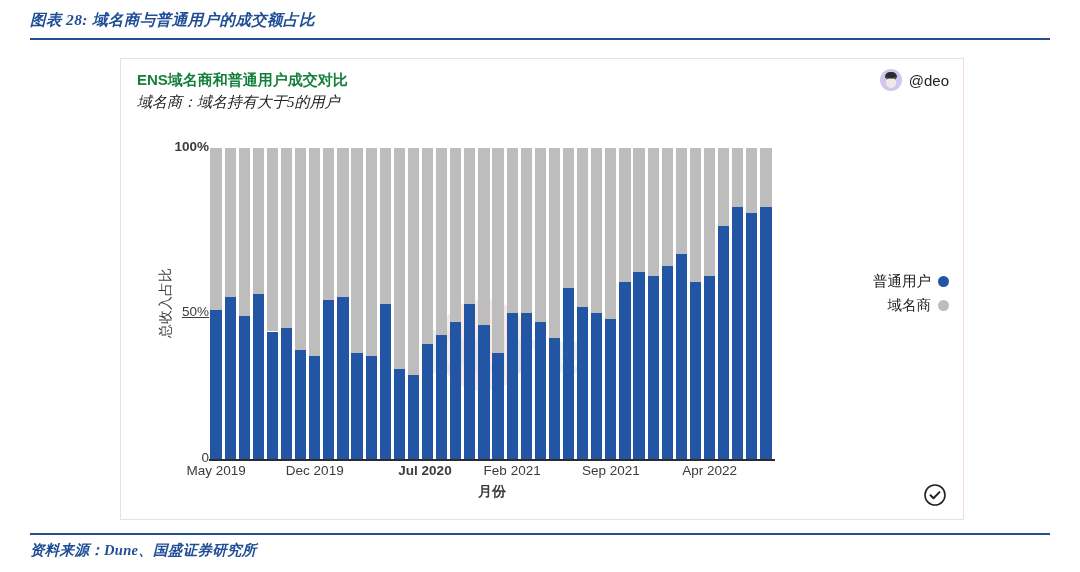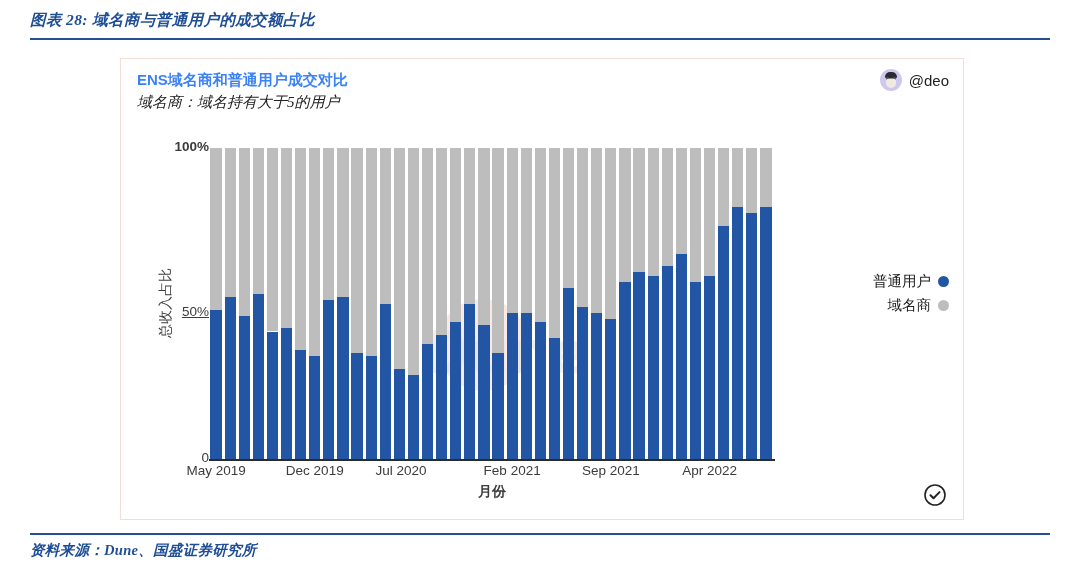--- a/index.html
+++ b/index.html
@@ -33,21 +33,21 @@
     font-style:italic;font-weight:bold;font-size:14.5px;color:#1f4e96;
     white-space:nowrap;letter-spacing:.3px;
   }
   
   #chart-card{
     position:absolute;left:120px;top:58px;width:844px;height:462px;
     background:#ffffff;border:1.5px solid #f4dcd8;box-sizing:border-box;
   }
   #chart-title{
     position:absolute;left:16px;top:12px;
-    font-size:15px;font-weight:bold;color:#3b82f6;white-space:nowrap;
+    font-size:15px;font-weight:bold;color:#15803d;white-space:nowrap;
   }
   #chart-subtitle{
     position:absolute;left:16px;top:34px;
     font-family:"Liberation Serif","DejaVu Serif",serif;
     font-size:15px;font-style:italic;color:#222;white-space:nowrap;
   }
   
   #user-badge{
     position:absolute;right:14px;top:10px;display:flex;align-items:center;gap:7px;
   }
@@ -328,20 +328,20 @@
         <span class="legend-dot" style="background: rgb(189, 189, 189);"></span>
       </div>
     </div>
 
   <svg id="check-icon" viewBox="0 0 24 24" fill="none">
     <circle cx="12" cy="12" r="10" stroke="#222" stroke-width="1.6"></circle>
     <path d="M7.5 12.3l3 3 6-6.2" stroke="#222" stroke-width="2" stroke-linecap="round" stroke-linejoin="round"></path>
   </svg>
 <div class="xtick-label" style="left: 95.05px;">May 2019</div>
     <div class="xtick-label" style="left: 193.75px;">Dec 2019</div>
-    <div class="xtick-label" style="left: 280px;">Jul 2020</div>
+    <div class="xtick-label" style="left: 304px; font-weight: bold;">Jul 2020</div>
     <div class="xtick-label" style="left: 391.15px;">Feb 2021</div>
     <div class="xtick-label" style="left: 489.85px;">Sep 2021</div>
     <div class="xtick-label" style="left: 588.55px;">Apr 2022</div>
   </div>
 
 <div id="footer-rule"></div>
 <div id="source-line">资料来源：Dune、国盛证券研究所</div>
 
 </body></html>

